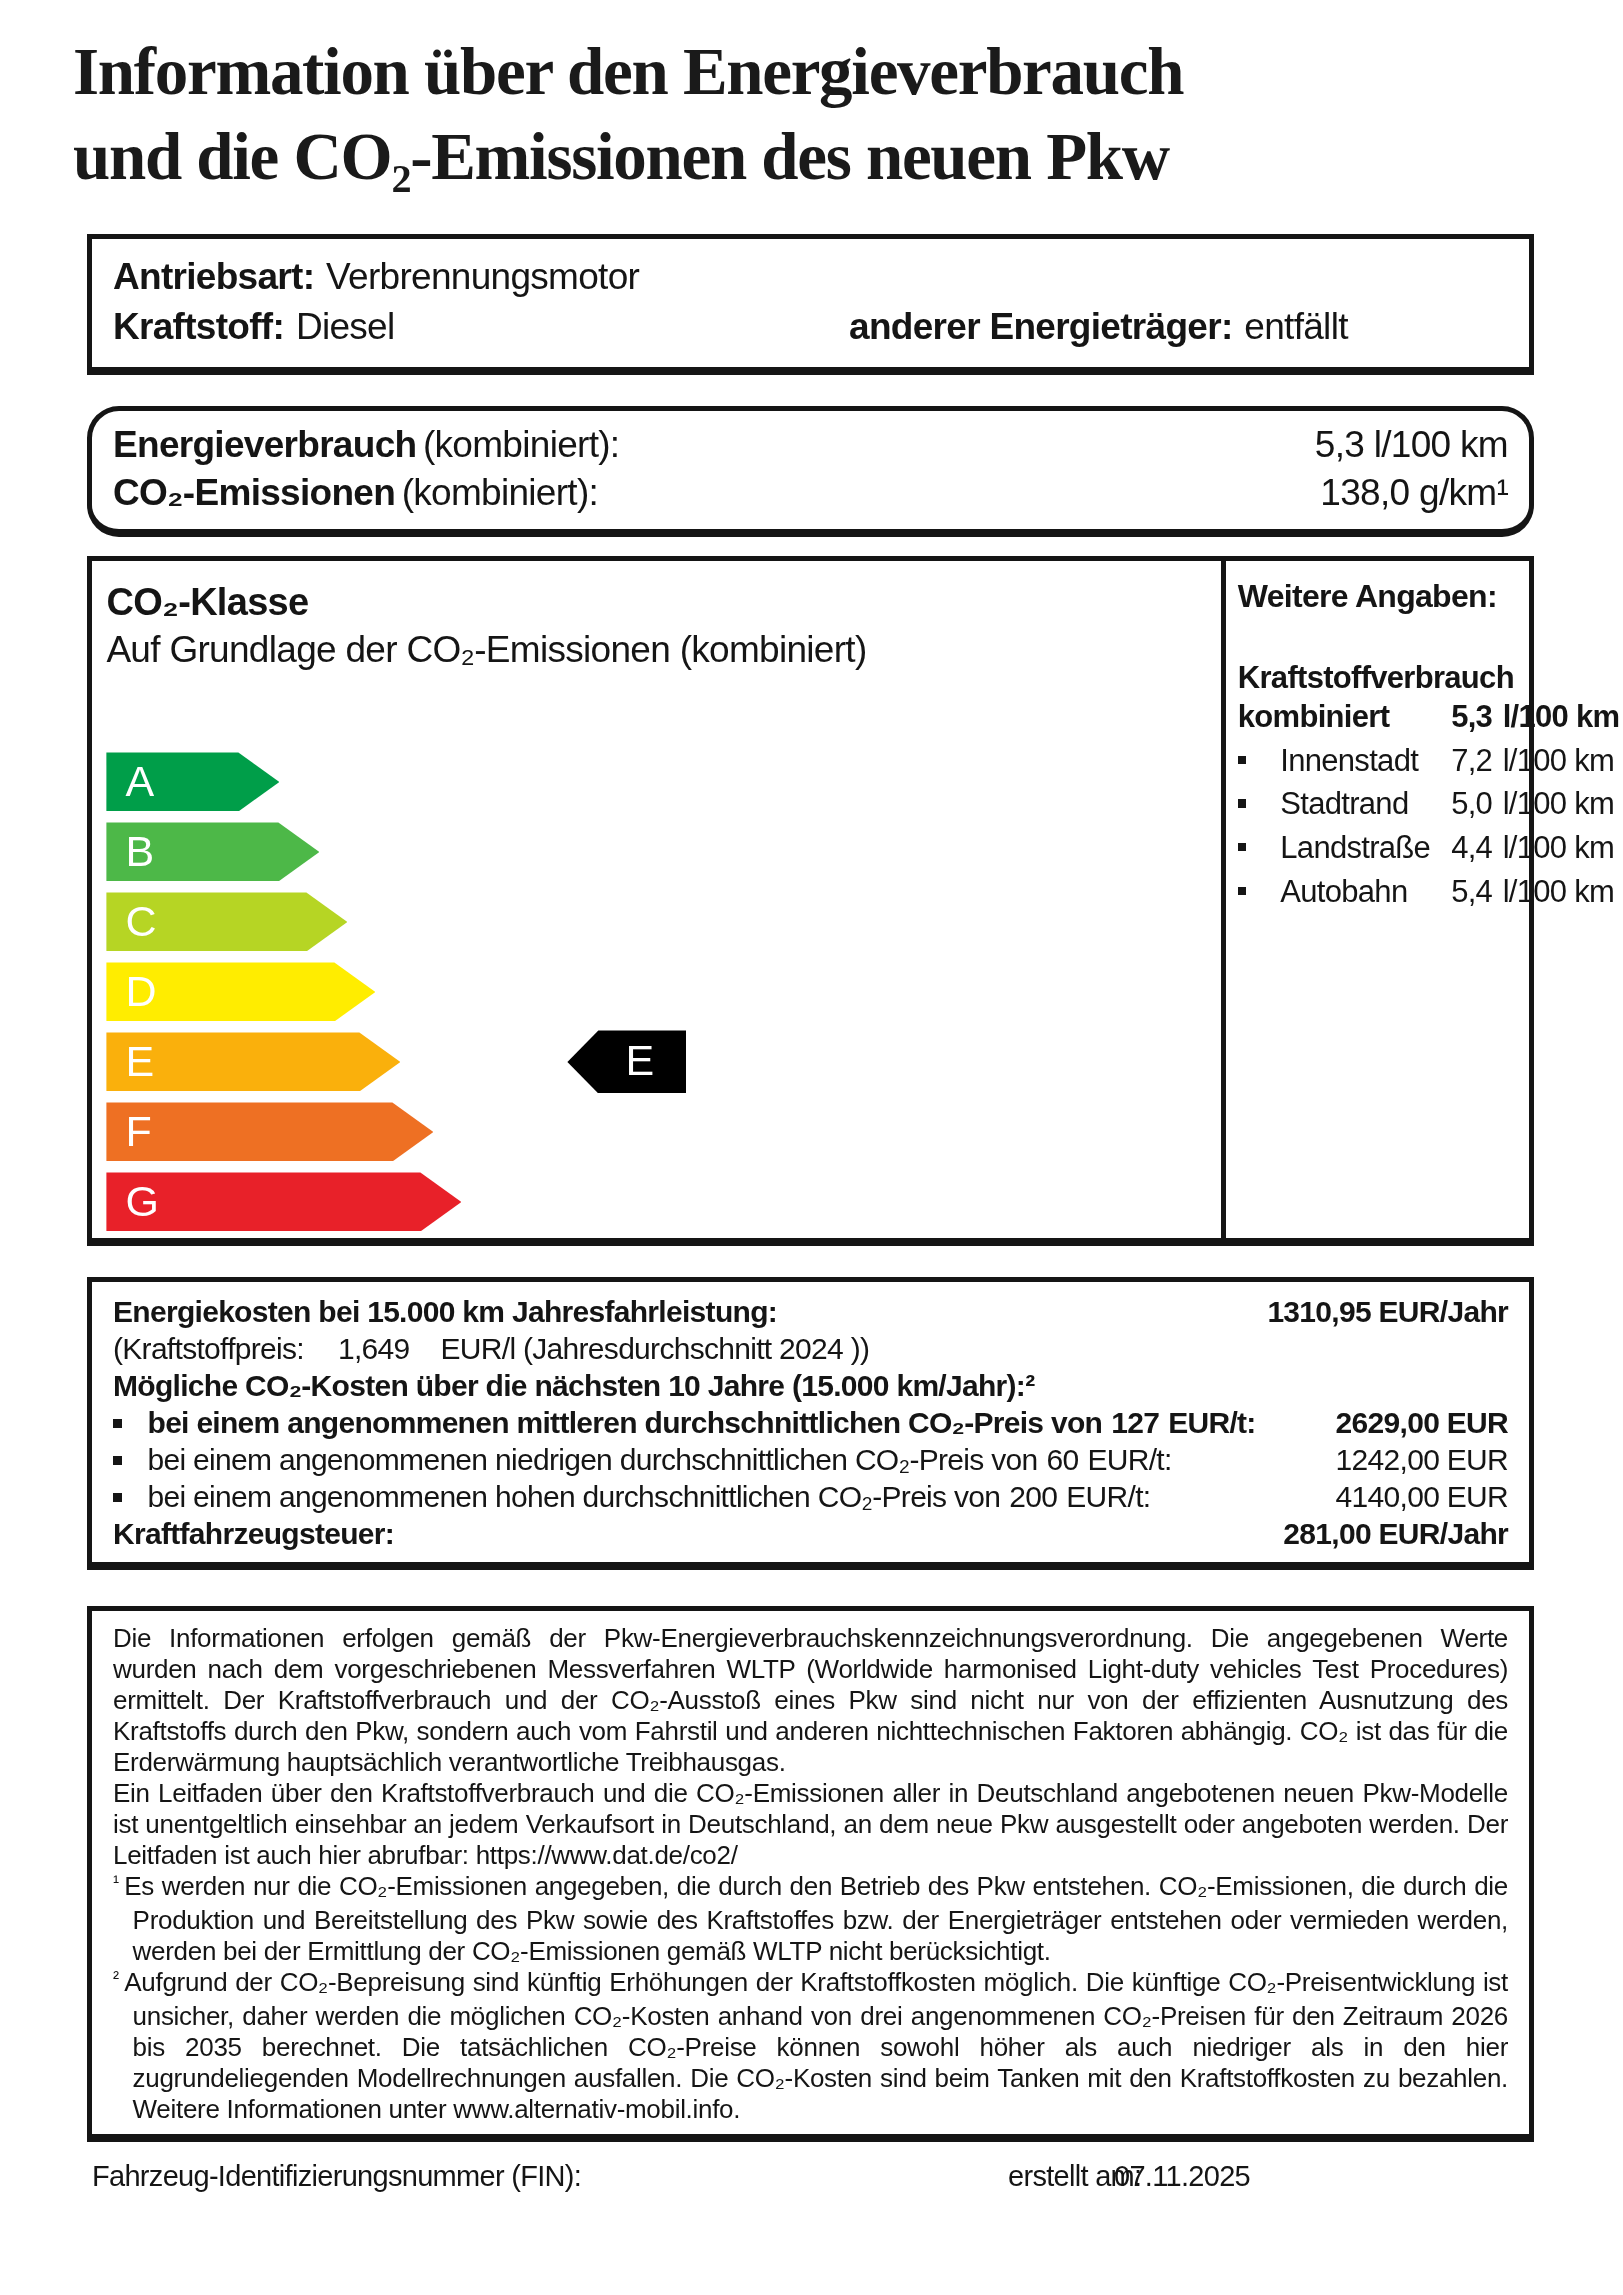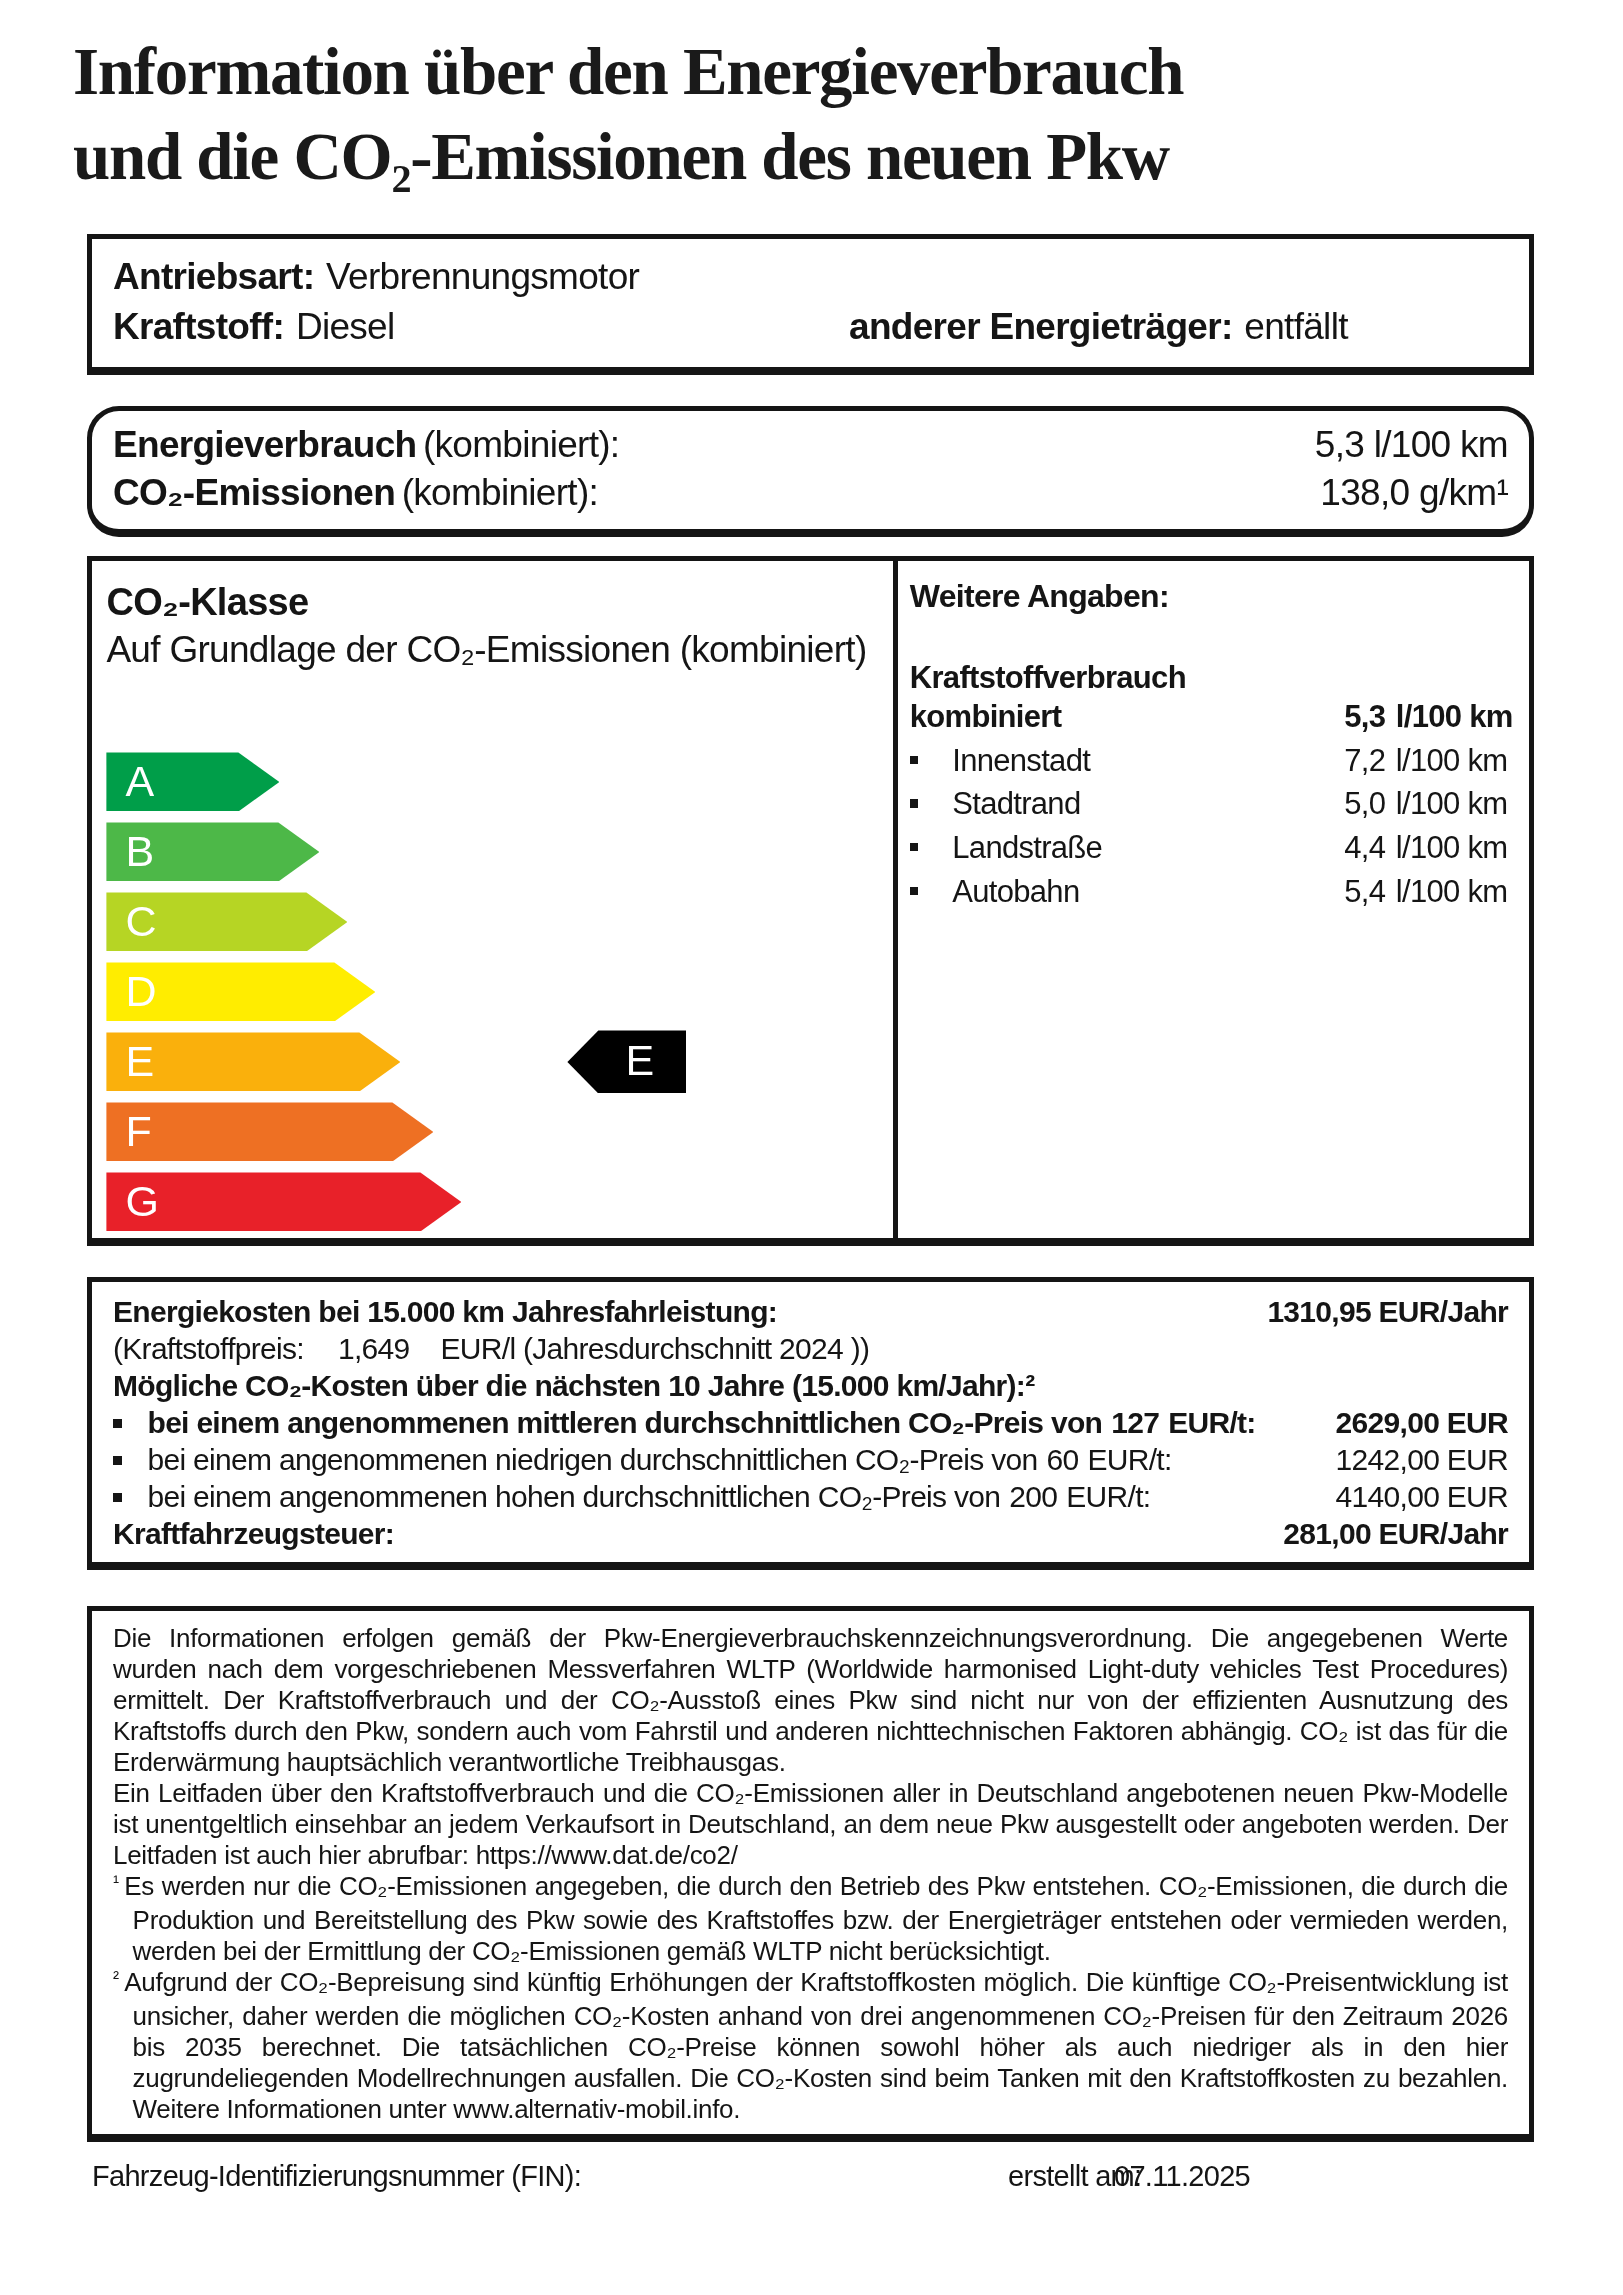--- a/index.html
+++ b/index.html
@@ -26,21 +26,21 @@
   
   .box-identity{margin-top:36px;padding:13px 19.6px 14.4px 21px;font-size:37px;}
   .id-row{display:grid;grid-template-columns:736px 1fr;line-height:50px;}
   .id-pair .lbl{font-weight:700;margin-right:11.8px;}
   
   .box-consumption{margin-top:31px;padding:10.5px 21px 11.8px 21px;font-size:37px;border-radius:32px;}
   .cons-row{display:flex;justify-content:space-between;line-height:48px;}
   .cons-row .lbl b{margin-right:6.5px;}
   
   .box-co2{margin-top:19.6px;height:690px;display:flex;}
-  .co2-left{width:806px;box-sizing:border-box;flex:none;border-right:5.2px solid #151515;
+  .co2-left{width:1134px;box-sizing:border-box;flex:none;border-right:5.2px solid #151515;
             padding:17px 19.6px 0 14.4px;}
   .co2-heading{font-weight:700;font-size:38px;line-height:48px;}
   .co2-subheading{font-size:37px;line-height:47px;}
   .co2-chart{position:relative;margin-top:79px;height:479px;}
   .co2-bar{
     height:59px;margin-bottom:11px;position:relative;
     clip-path:polygon(0 0,calc(100% - 41px) 0,100% 50%,calc(100% - 41px) 100%,0 100%);
   }
   .co2-bar-letter{
     position:absolute;left:19px;top:0;height:59px;line-height:58px;

